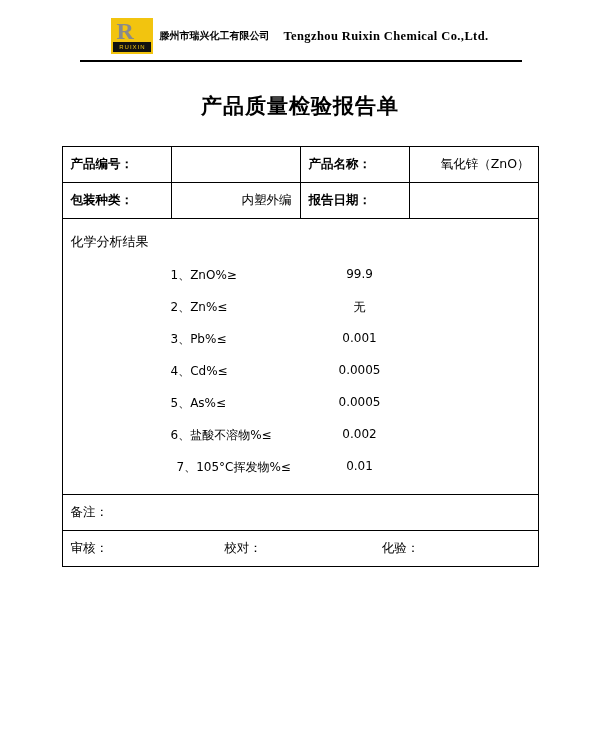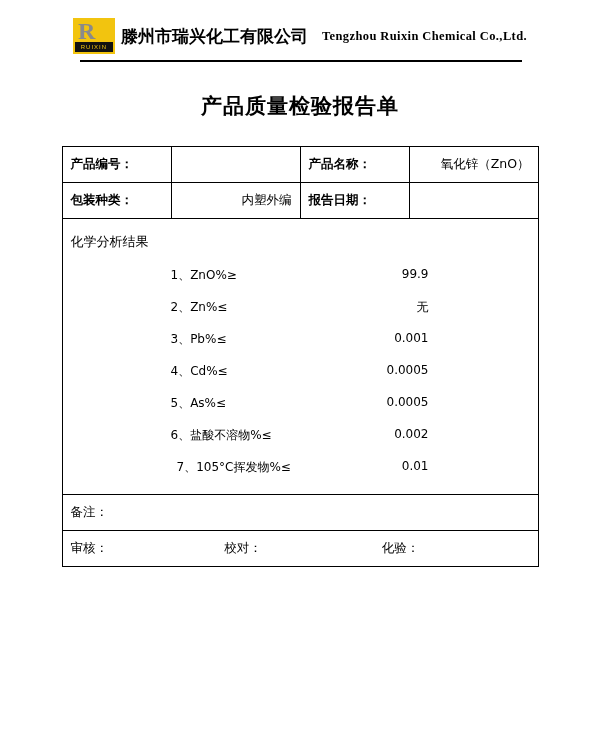--- a/index.html
+++ b/index.html
@@ -51,21 +51,21 @@
     background: #111;
     color: #f2c40f;
     font-size: 6px;
     letter-spacing: 1px;
     text-align: center;
     line-height: 10px;
     font-family: "Liberation Sans", sans-serif;
   }
   .cn-company {
     font-family: "DejaVu Sans", "Liberation Sans", sans-serif;
-    font-size: 17px;
+    font-size: 10px;
     font-weight: bold;
     margin-right: 14px;
     white-space: nowrap;
   }
   .en-company {
     font-family: Liberation Serif, serif;
     font-size: 12.5px;
     font-weight: bold;
     letter-spacing: 0.4px;
     white-space: nowrap;
@@ -123,32 +123,31 @@
   .analysis-title {
     font-family: "DejaVu Sans", "Liberation Sans", sans-serif;
     font-size: 13px;
     margin-bottom: 16px;
   }
   .an-row {
     display: flex;
     font-family: "DejaVu Sans", "Liberation Sans", sans-serif;
     font-size: 12px;
     margin: 0 0 15px 0;
-    gap: 8px;
   }
   .an-row:last-child { margin-bottom: 2px; }
   .an-name {
     width: 200px;
     padding-left: 100px;
     box-sizing: border-box;
     white-space: nowrap;
   }
   .an-val {
     width: 150px;
-    text-align: right;
+    text-align: center;
     padding-left: 28px;
     box-sizing: border-box;
   }
   .an-row.indent .an-name { padding-left: 106px; }
 
   
   td.remark {
     height: 60px;
     vertical-align: top;
     padding-top: 6px;

